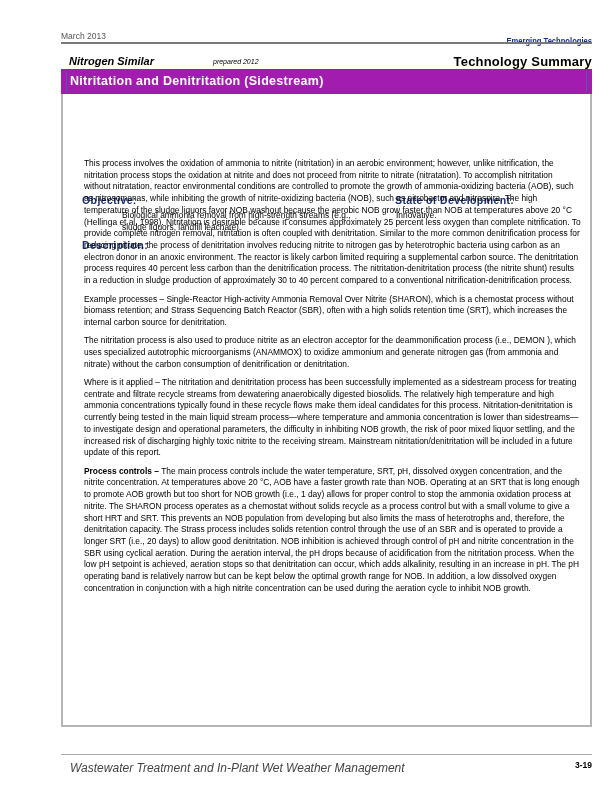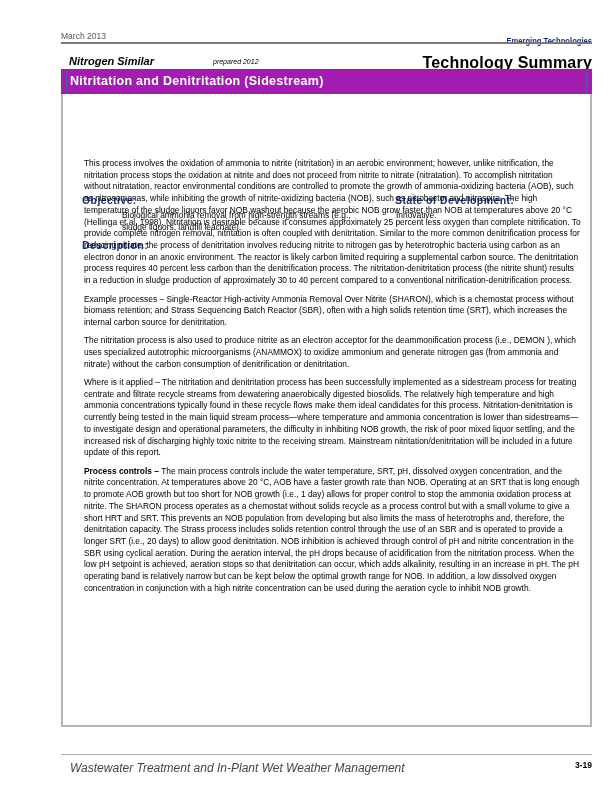--- a/index.html
+++ b/index.html
@@ -65,21 +65,21 @@
       position: absolute;
       left: 152px;
       top: 3px;
       font-size: 7px;
       font-style: italic;
     }
     .tech-summary {
       position: absolute;
       right: 0;
       top: -1px;
-      font-size: 16px;
+      font-size: 13px;
       font-weight: bold;
       letter-spacing: 0.2px;
     }
     .title-bar {
       position: absolute;
       left: 61px;
       top: 69px;
       width: 531px;
       height: 25px;
       background: #a21caf;

